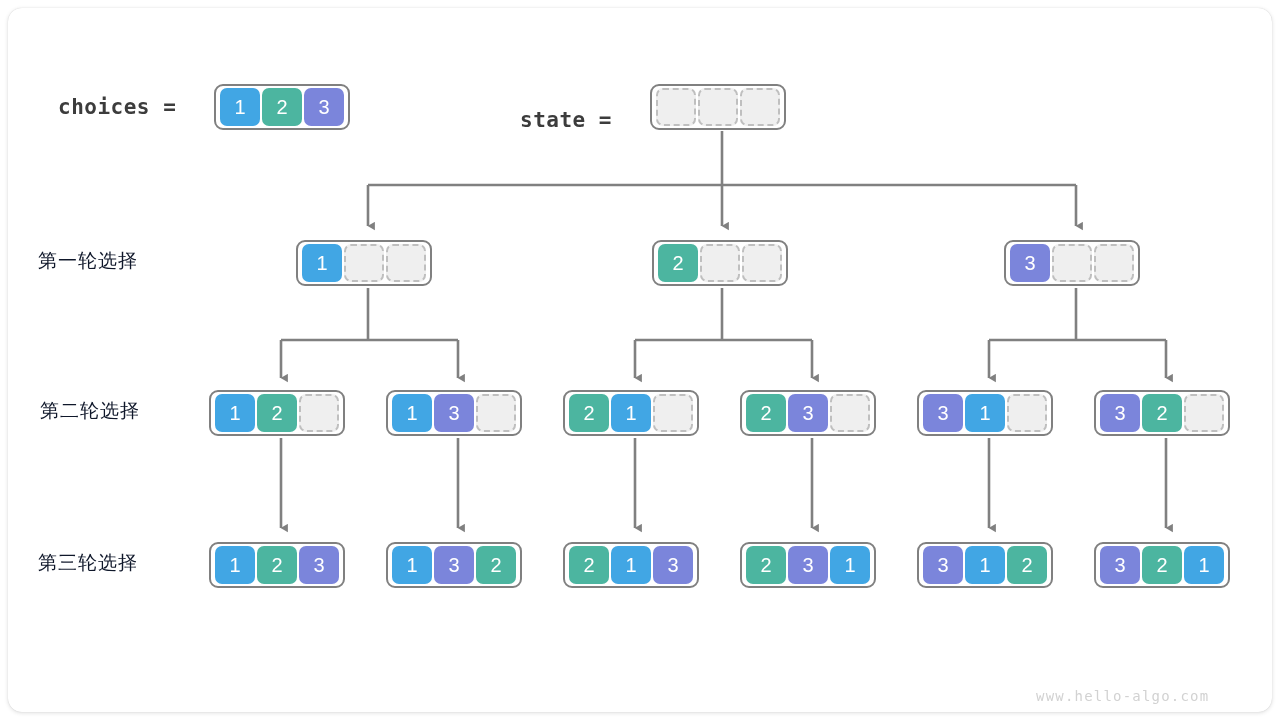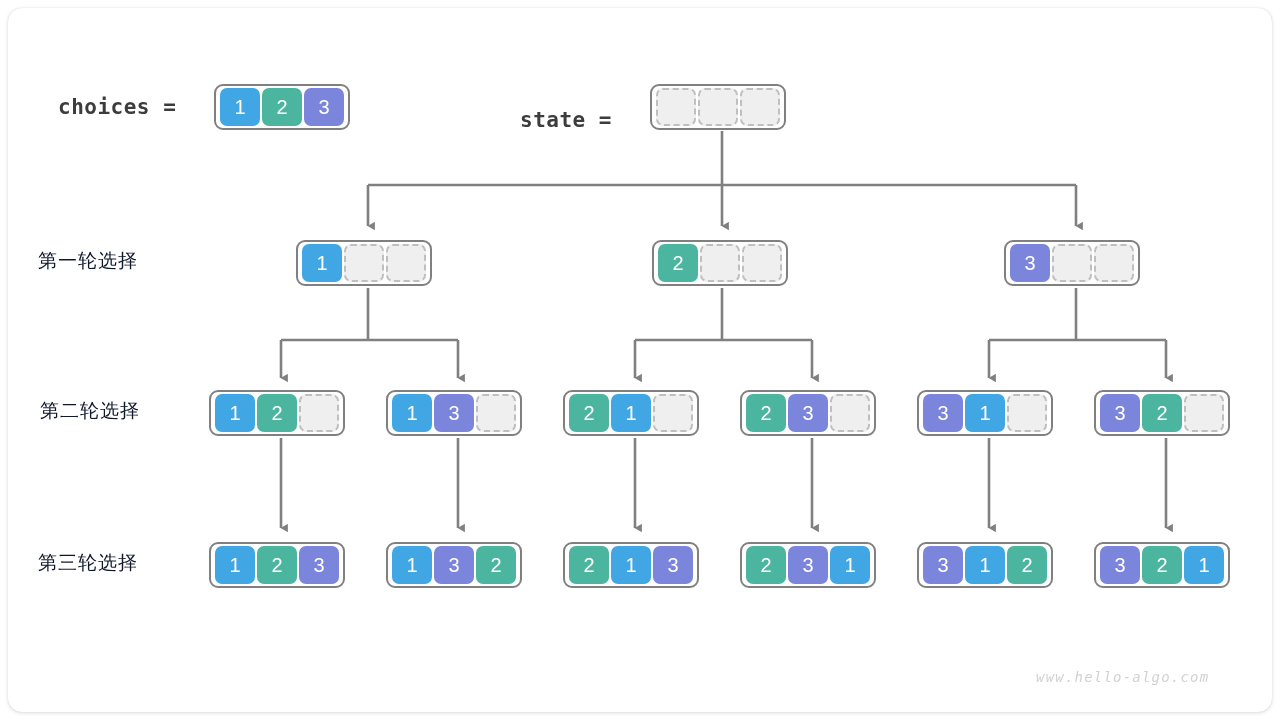--- a/index.html
+++ b/index.html
@@ -239,14 +239,14 @@
         <div class="cell v1">1</div>
         <div class="cell v2">2</div>
       </div>
       <div class="node" style="left: 1094px; top: 542px;">
         <div class="cell v3">3</div>
         <div class="cell v2">2</div>
         <div class="cell v1">1</div>
       </div>
     </div>
 
-  <div class="watermark" style="left:1036px; top:669px;font-style:italic;">www.hello-algo.com</div>
+  <div class="watermark" style="left:1036px; top:688px;">www.hello-algo.com</div>
 </div>
 
 </body></html>

